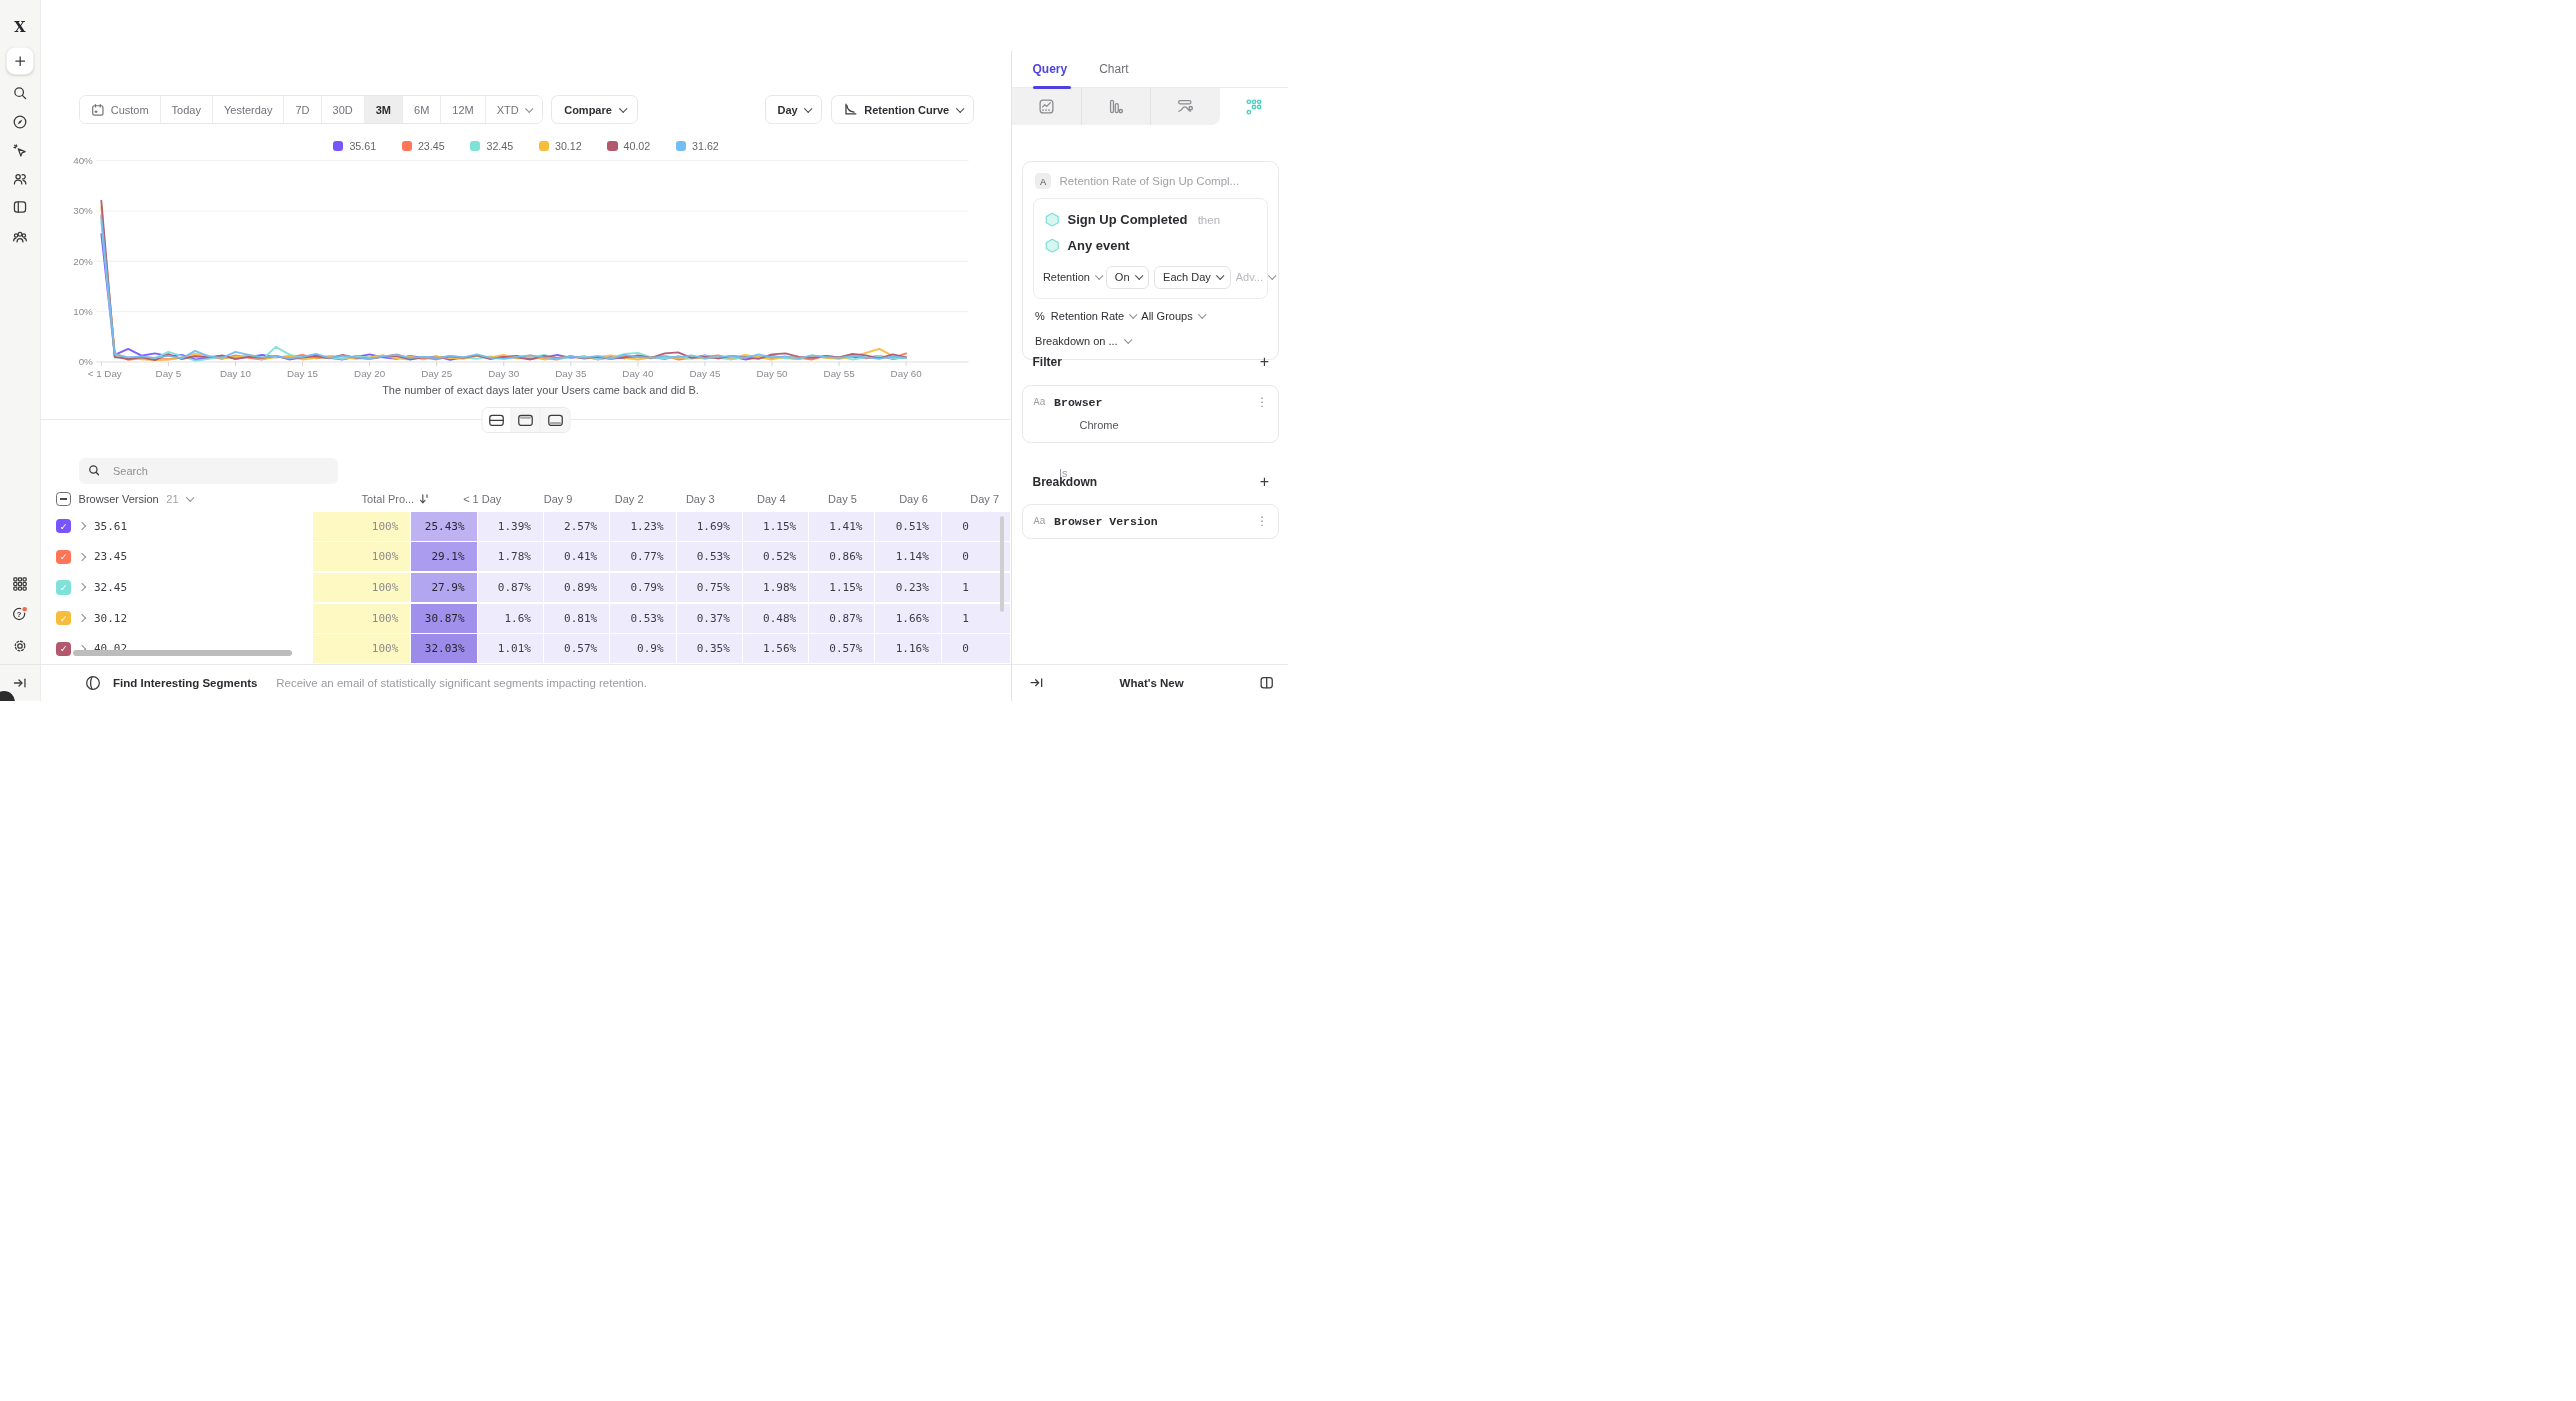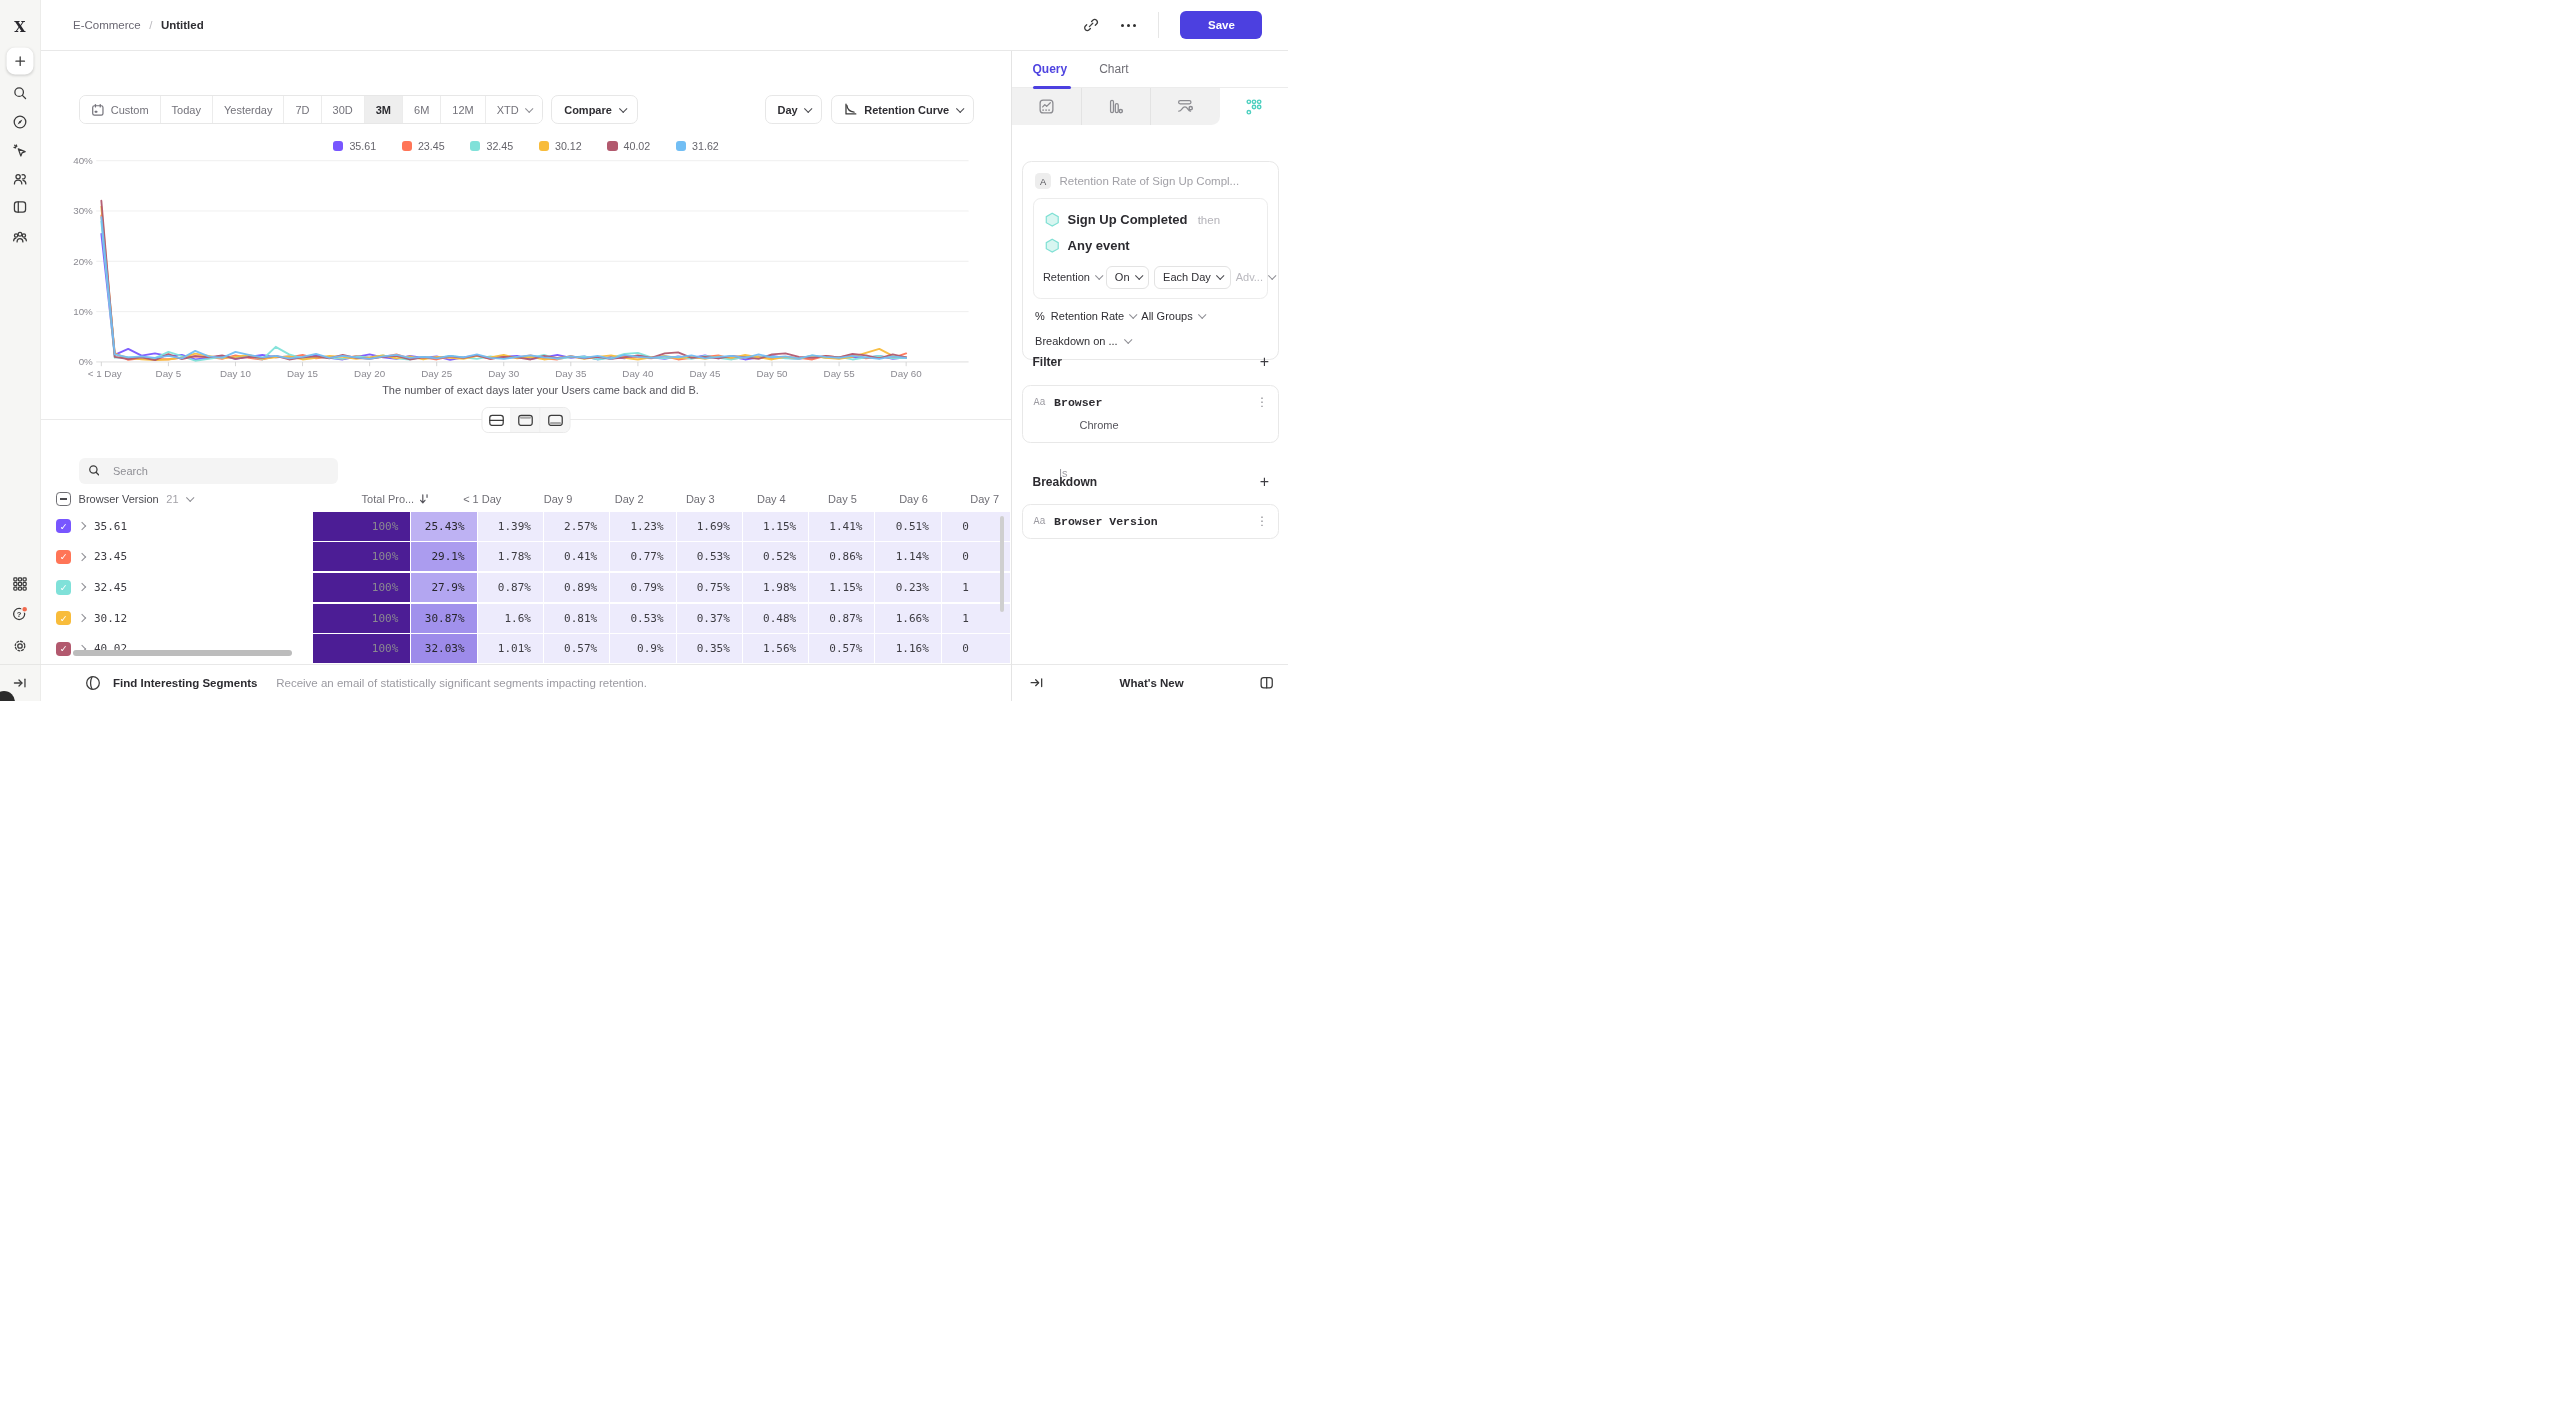--- a/index.html
+++ b/index.html
@@ -72,21 +72,21 @@
   .th.total { width:112px; gap:5.1px; }
   .th.day { width:75px; }
   .cb { width:14.5px; height:14.5px; border-radius:3.8px; display:flex; align-items:center; justify-content:center; flex:none; cursor:pointer; }
   .cb.head { border:1.4px solid #6f6f74; background:#fff; }
   .cb.head i { width:6.8px; height:1.5px; background:#4a4a4f; display:block; }
   .cb.row { color:#fff; font-size:9.4px; }
   .drow { display:flex; margin-bottom:1.7px; height:29px; }
   .cell-name { width:314px; background:#fff; display:flex; align-items:center; gap:8.5px; padding-left:15.4px; }
   .cell-name .lbl { font-size:11px; color:#3c3b41; }
   .cell { display:flex; align-items:center; justify-content:flex-end; padding-right:12px; font-size:11px; border-right:1.7px solid #fff; }
-  .cell.total { width:112px; background:#4c1d95; color:#8b8a90; }
+  .cell.total { width:112px; background:#fef9c3; color:#8b8a90; }
   .cell.heat { width:75px; color:#27262b; }
   .cell.day { width:75px; background:#edebfc; color:#3d3c42; }
   #hscroll { position:absolute; left:32px; top:599px; width:219px; height:6px; background:#bcbcbc; border-radius:3.4px; cursor:pointer; }
   #vscroll { position:absolute; left:959px; top:465px; width:4.3px; height:96px; background:#cfcfcf; border-radius:2.6px; cursor:pointer; }
 
   
   #footer { position:absolute; left:0; bottom:0; width:970px; height:37px; border-top:0.9px solid #e8e8e8; display:flex; align-items:center; padding-left:44px; gap:12px; background:#fff; }
   #footer .f-title { font-size:11.5px; font-weight:700; color:#2c2b30; cursor:pointer; }
   #footer .f-sub { font-size:11.5px; color:#9b9aa1; margin-left:6.8px; }
 
@@ -242,42 +242,20 @@
           <g class="ic" stroke-width="1.7">
             <line x1="2.5" y1="9" x2="11" y2="9"></line>
             <path d="M7.8 5.5 L11.3 9 L7.8 12.5"></path>
             <line x1="14.8" y1="4.5" x2="14.8" y2="13.5"></line>
           </g>
         </svg>
     </div>
     <div id="float-blob"></div>
   </nav>
 
-  <header id="topbar">
-    <span class="crumb-proj">E-Commerce</span>
-    <span class="crumb-sep">/</span>
-    <span class="crumb-title">Untitled</span>
-    <span class="spacer"></span>
-    <div class="top-act">
-      <svg width="16" height="16" viewBox="0 0 19 19">
-          <g class="ic" stroke-width="1.7">
-            <path d="M7.6 11.4 l4 -4"></path>
-            <path d="M10.2 5.4 l1.5-1.5 a3.1 3.1 0 0 1 4.4 4.4 l-1.5 1.5"></path>
-            <path d="M8.8 13.6 l-1.5 1.5 a3.1 3.1 0 0 1 -4.4 -4.4 l1.5 -1.5"></path>
-          </g>
-        </svg>
-      <div class="dots3">
-          <i></i>
-          <i></i>
-          <i></i>
-        </div>
-      <div class="vline"></div>
-      <button id="save-btn">Save</button>
-    </div>
-  </header>
 
   <section id="main">
 
     <div class="dates">
       <div id="date-group">
           <div class="dr-btn">
             <svg width="13.7" height="13.7" viewBox="0 0 16 16">
               <g fill="none" stroke="#73727a" stroke-width="1.4" stroke-linecap="round">
                 <rect x="2" y="3.2" width="12" height="11" rx="2"></rect>
                 <line x1="5.2" y1="1.8" x2="5.2" y2="4.6"></line>

